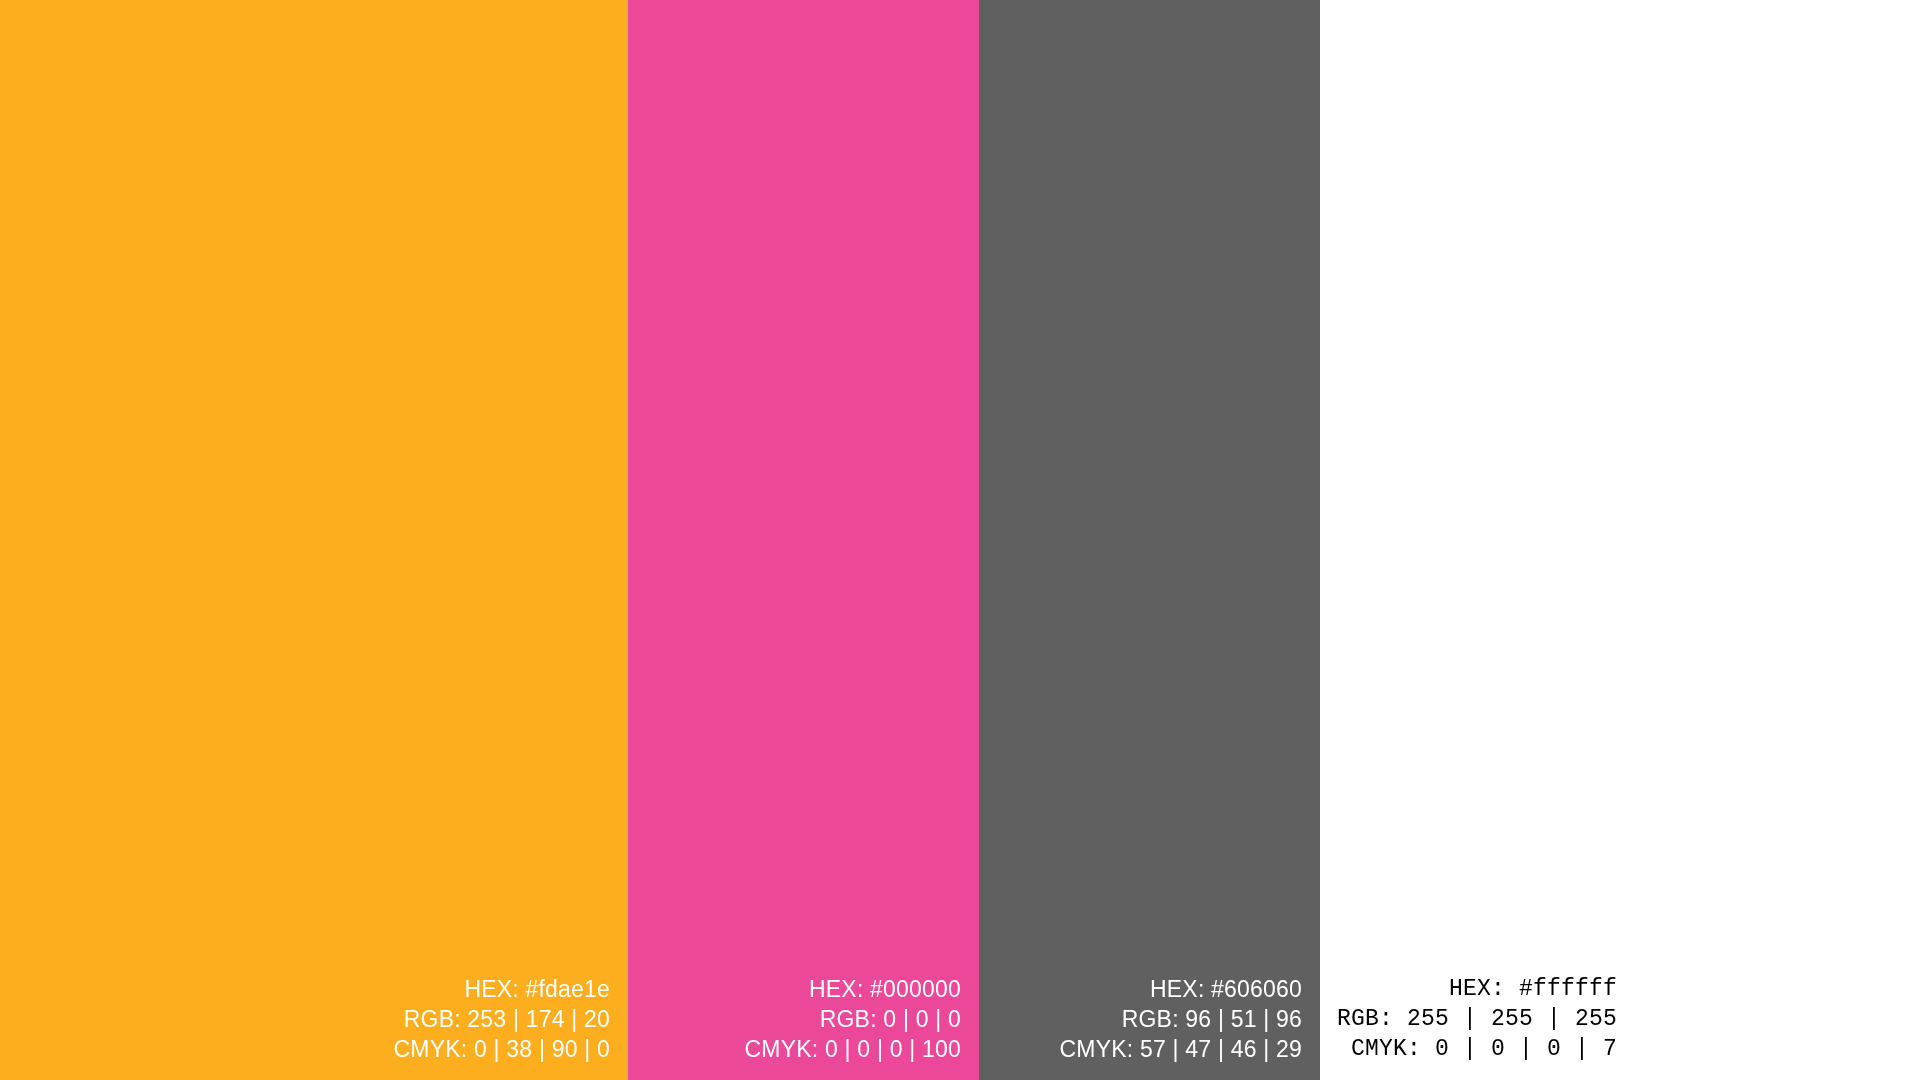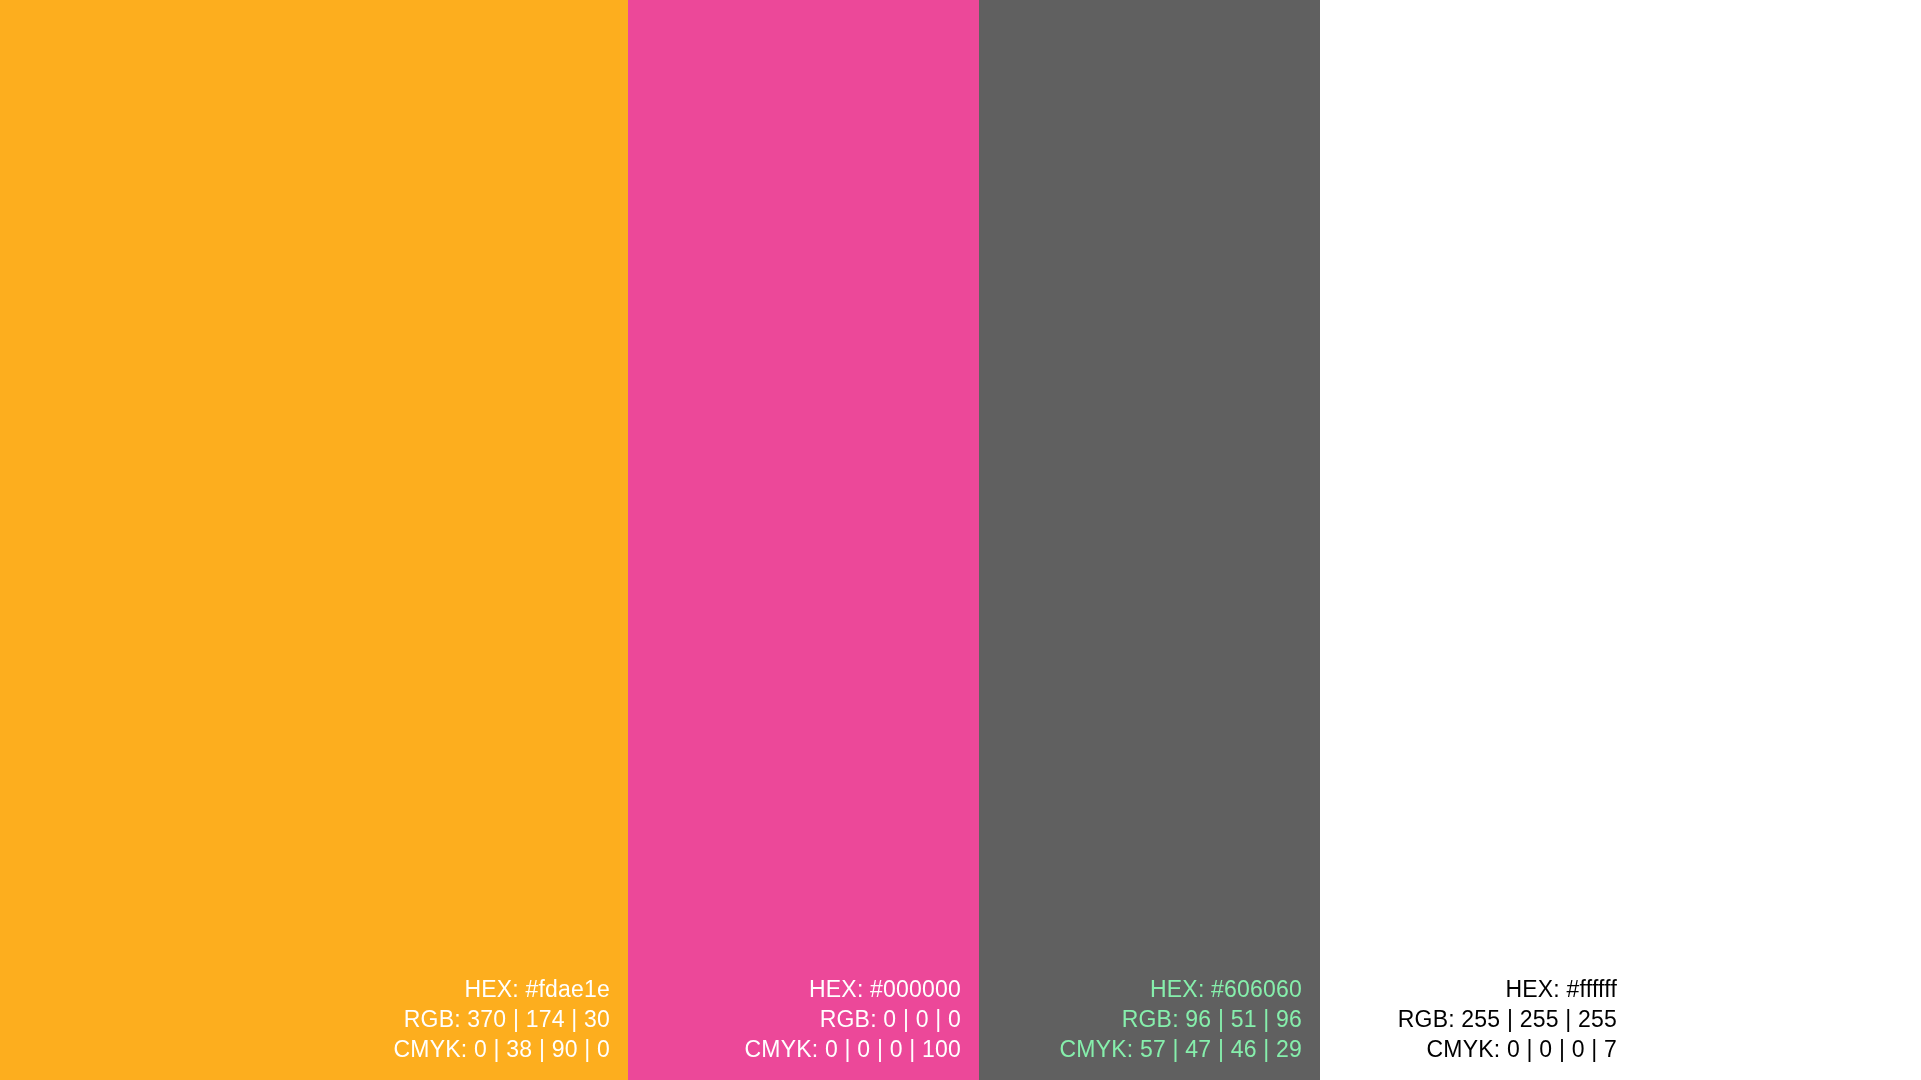--- a/index.html
+++ b/index.html
@@ -50,38 +50,38 @@
     display: block;
   }
 </style>
 </head>
 <body>
 
 <div id="palette">
     <div class="swatch" style="width: 628px; flex: 0 0 628px; background: rgb(253, 174, 30);">
       <div class="swatch-info" style="color: rgb(255, 255, 255);">
         <span class="info-line">HEX: #fdae1e</span>
-        <span class="info-line">RGB: 370 | 174 | 30</span>
+        <span class="info-line">RGB: 253 | 174 | 20</span>
         <span class="info-line">CMYK: 0 | 38 | 90 | 0</span>
       </div>
     </div>
     <div class="swatch" style="width: 351px; flex: 0 0 351px; background: #ec4899;">
       <div class="swatch-info" style="color: rgb(255, 255, 255);">
         <span class="info-line">HEX: #000000</span>
         <span class="info-line">RGB: 0 | 0 | 0</span>
         <span class="info-line">CMYK: 0 | 0 | 0 | 100</span>
       </div>
     </div>
     <div class="swatch" style="width: 341px; flex: 0 0 341px; background: rgb(96, 96, 96);">
-      <div class="swatch-info" style="color: #86efac;">
+      <div class="swatch-info" style="color: #ffffff;">
         <span class="info-line">HEX: #606060</span>
         <span class="info-line">RGB: 96 | 51 | 96</span>
         <span class="info-line">CMYK: 57 | 47 | 46 | 29</span>
       </div>
     </div>
     <div class="swatch" style="width: 315px; flex: 0 0 315px; background: rgb(255, 255, 255);">
-      <div class="swatch-info" style="color: rgb(0, 0, 0);">
+      <div class="swatch-info" style="color: rgb(0, 0, 0); font-family: Liberation Mono, monospace;">
         <span class="info-line">HEX: #ffffff</span>
         <span class="info-line">RGB: 255 | 255 | 255</span>
         <span class="info-line">CMYK: 0 | 0 | 0 | 7</span>
       </div>
     </div>
   </div>
 
 </body></html>

